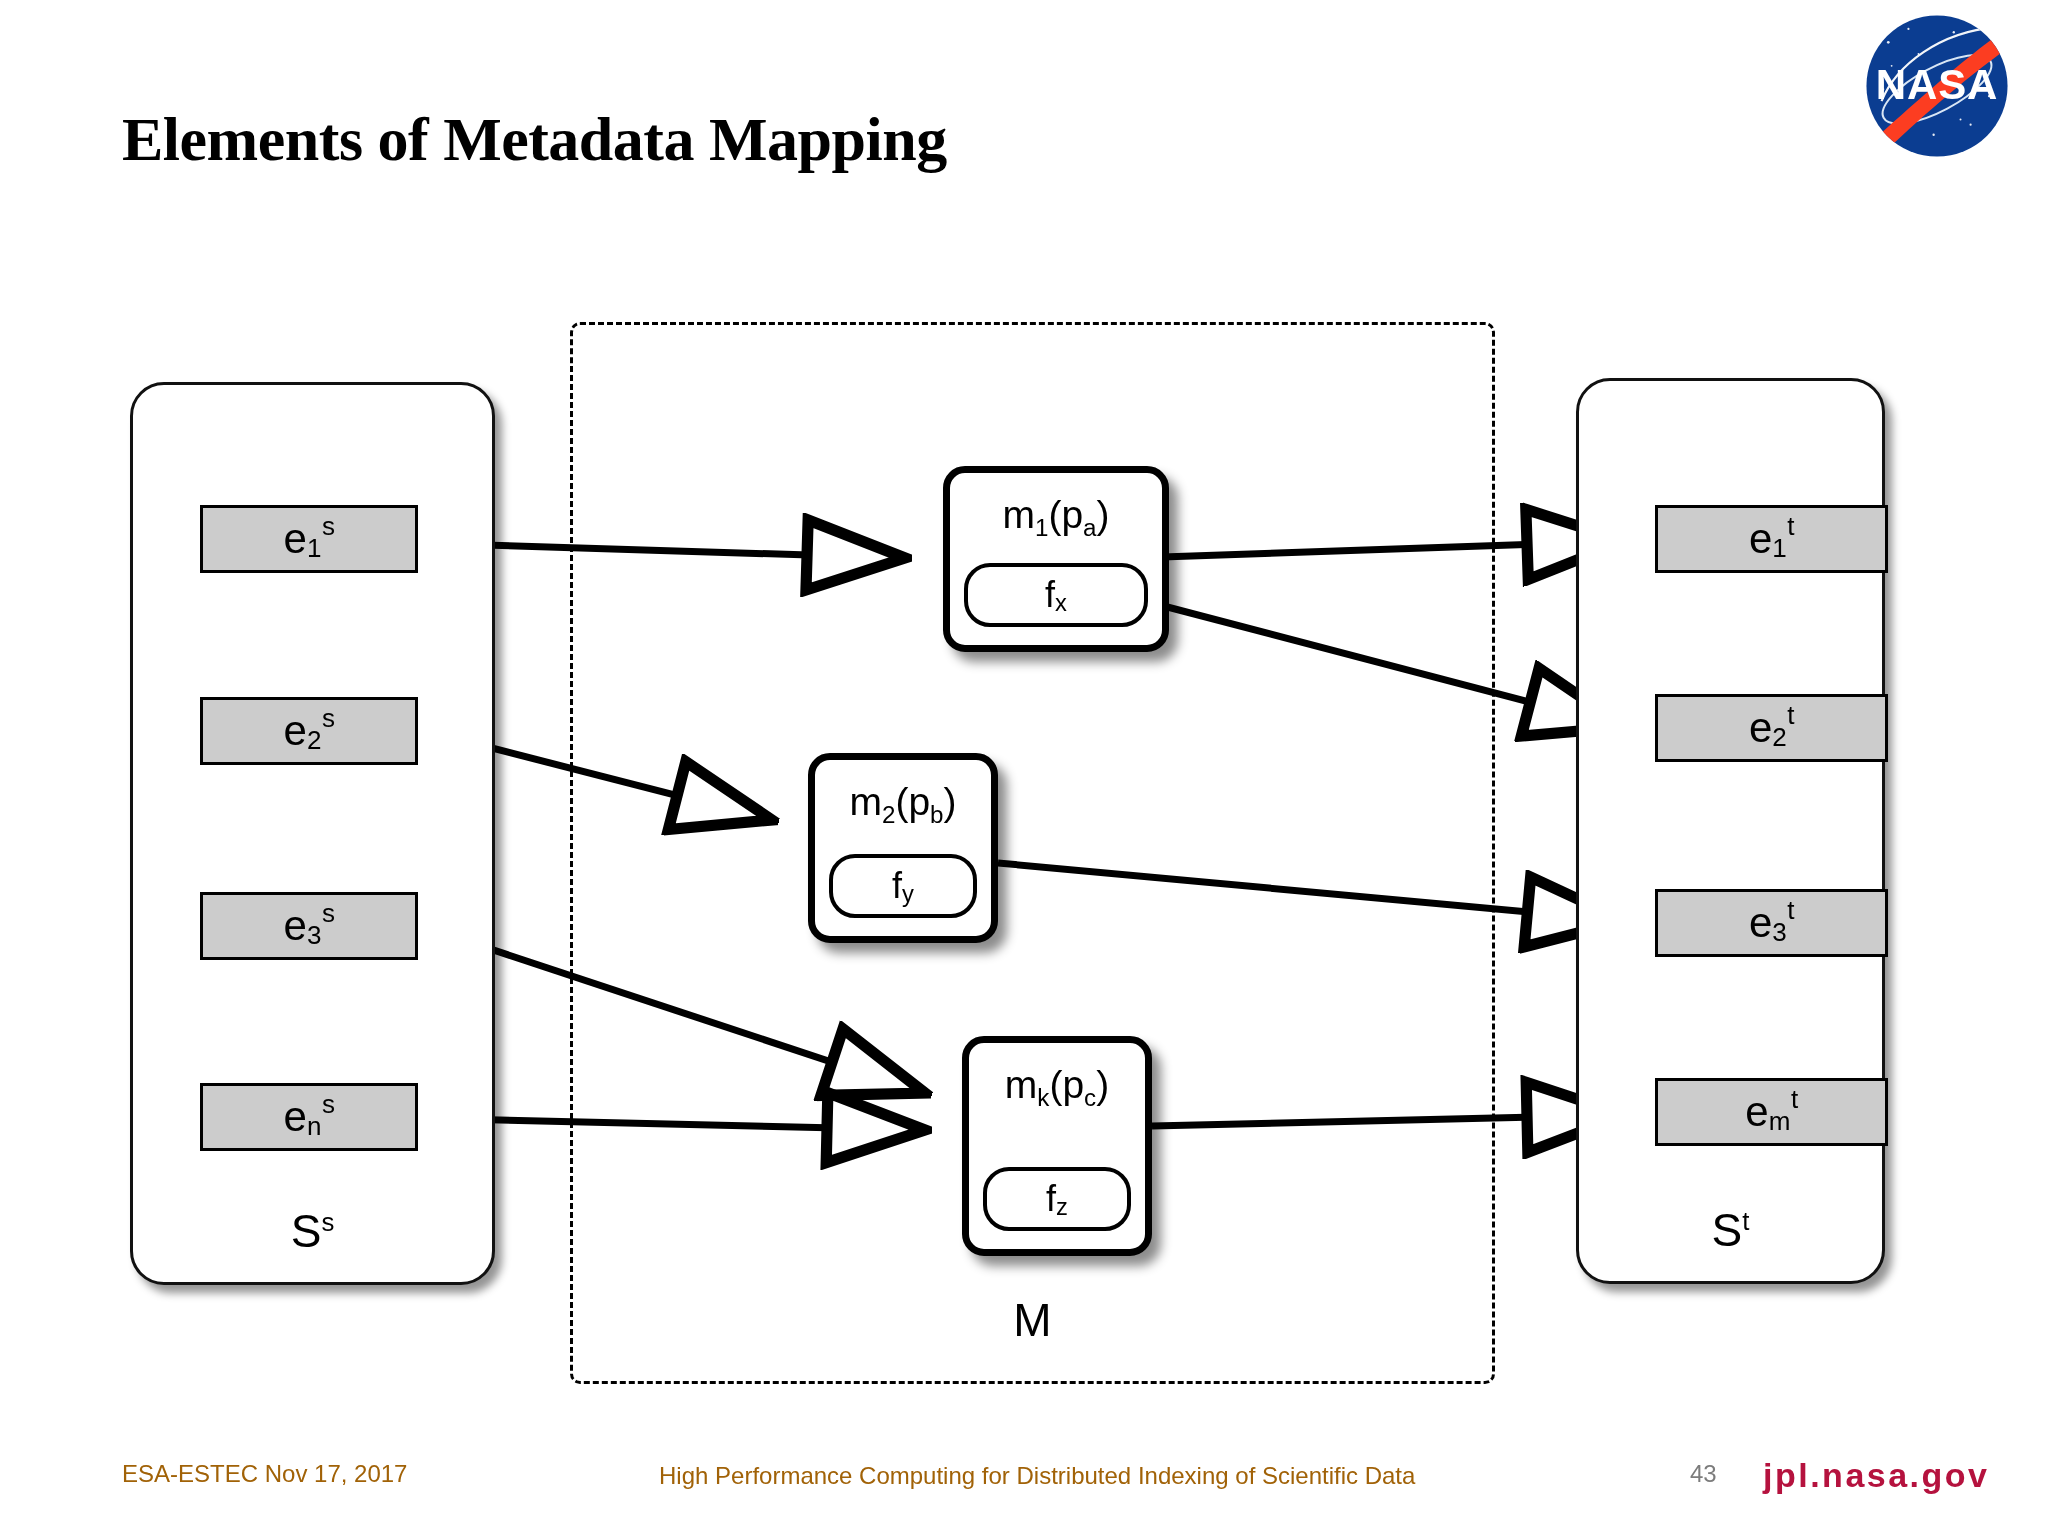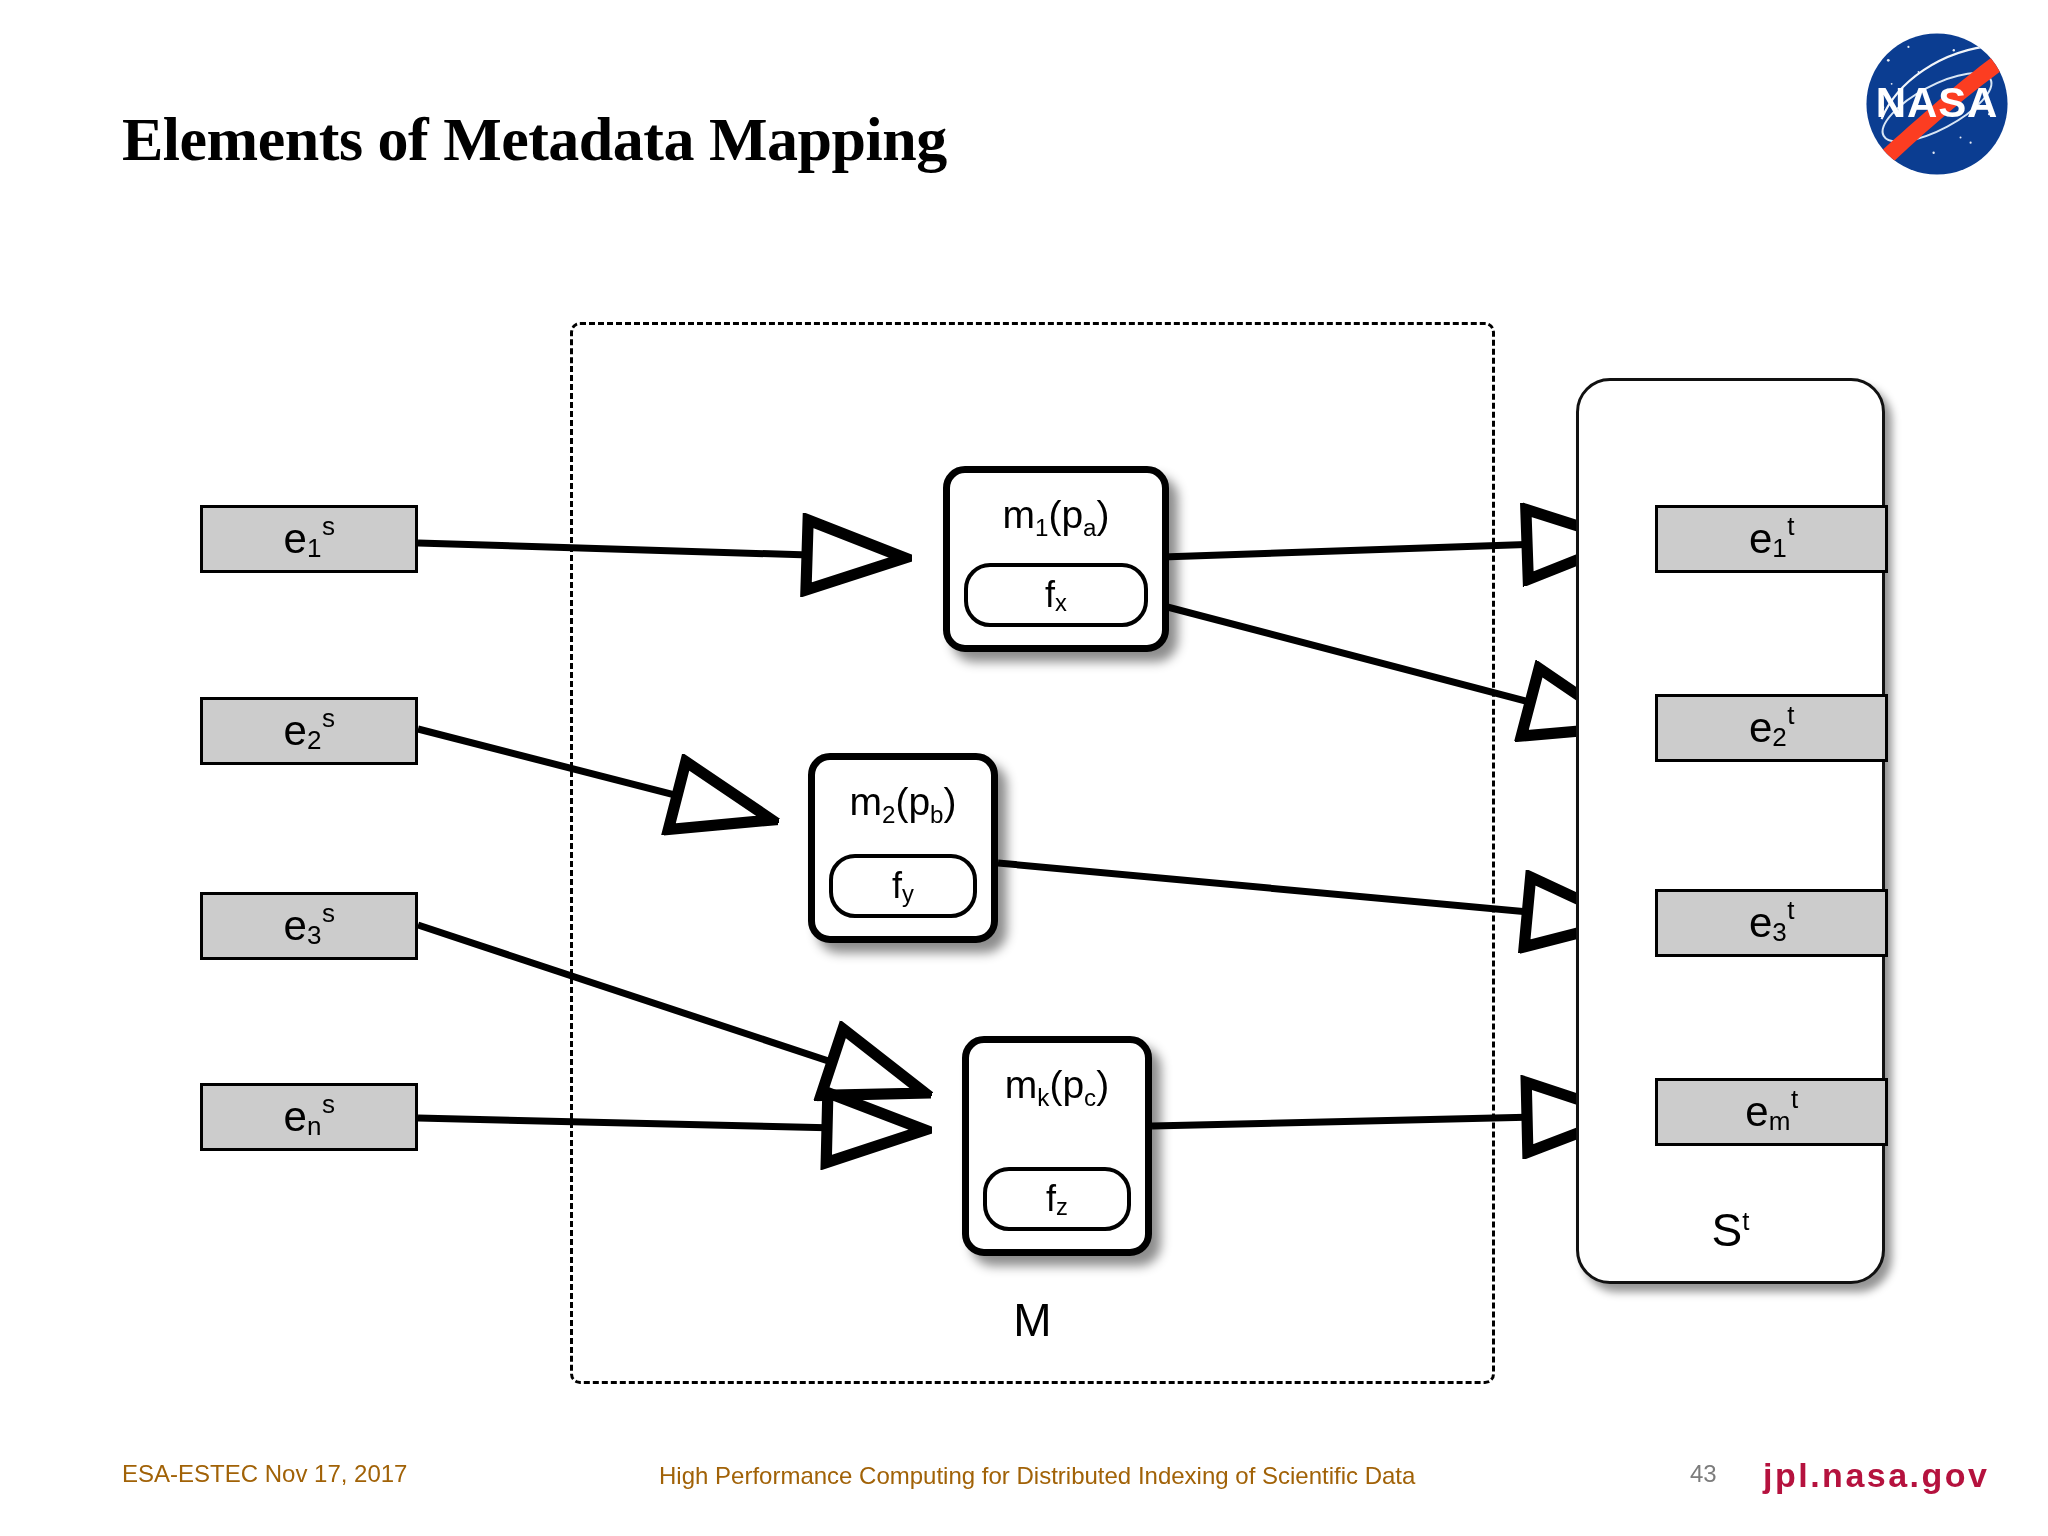--- a/index.html
+++ b/index.html
@@ -26,21 +26,21 @@
     letter-spacing: -0.5px;
     color: #000000;
     white-space: nowrap;
     font-family: Liberation Serif, serif;
   }
 
   
   #nasa-logo {
     position: absolute;
     left: 1853px;
-    top: 20px;
+    top: 2px;
     width: 168px;
     height: 168px;
   }
 
   
   #diagram {
     position: absolute;
     left: 0;
     top: 0;
     width: 2048px;
@@ -273,20 +273,25 @@
       <line x1="418" y1="729" x2="772" y2="820"></line>
       <line x1="418" y1="925" x2="925" y2="1093"></line>
       <line x1="418" y1="1118" x2="925" y2="1130"></line>
       <line x1="1133" y1="558" x2="1625" y2="541"></line>
       <line x1="1133" y1="598" x2="1625" y2="727"></line>
       <line x1="998" y1="863" x2="1625" y2="921"></line>
       <line x1="1152" y1="1126" x2="1625" y2="1115"></line>
     </g>
   </svg>
 
+  <div id="source-schema" class="schema-container">
+    <div class="schema-label">
+      <span>S</span><sup>s</sup>
+    </div>
+  </div>
 
   <div id="src-e1" class="element-box">
     <span class="ebase">e</span>
       <sub>1</sub>
       <sup>s</sup>
   </div>
   <div id="src-e2" class="element-box">
     <span class="ebase">e</span>
       <sub>2</sub>
       <sup>s</sup>

